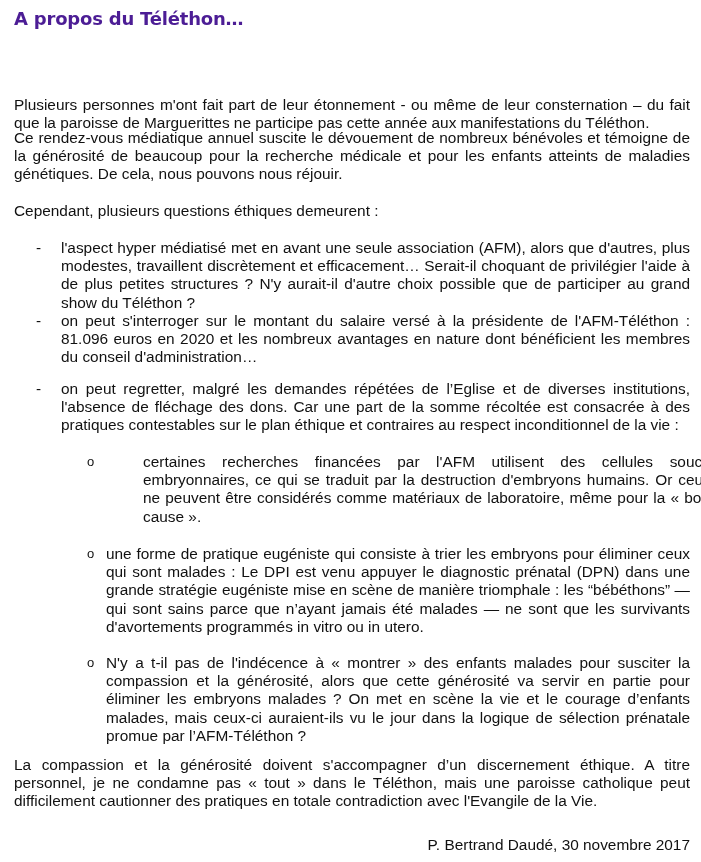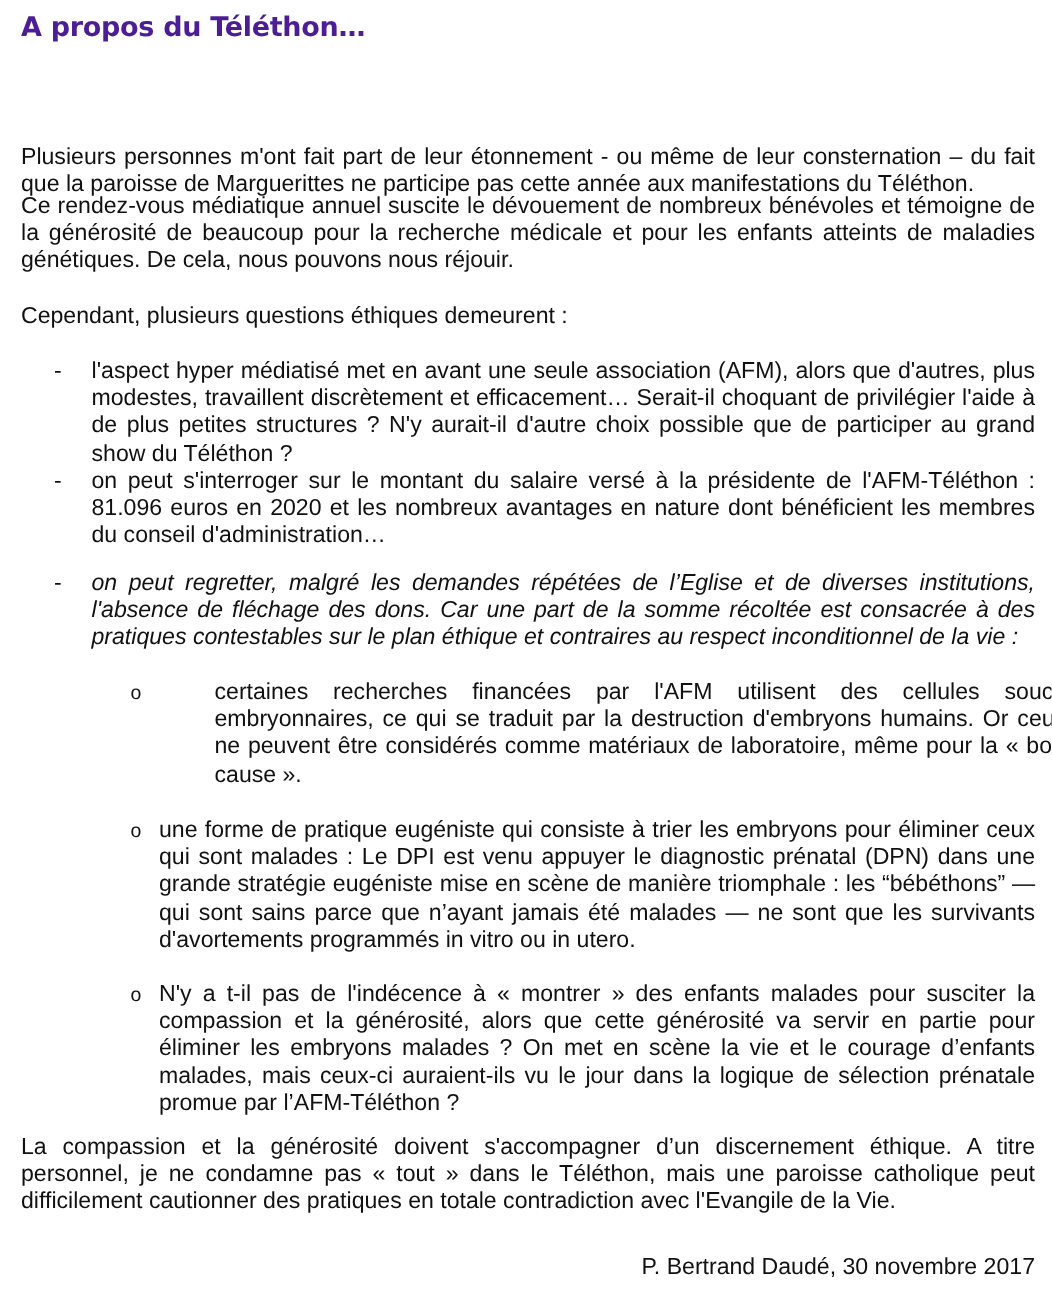--- a/index.html
+++ b/index.html
@@ -40,21 +40,21 @@
     <div class="dash-text last-left" style="text-align-last:left;">l'aspect hyper médiatisé met en avant une seule association (AFM),  alors que d'autres, plus modestes, travaillent discrètement et efficacement… Serait-il choquant de privilégier l'aide à de plus petites structures ? N'y aurait-il d'autre choix possible que de participer au grand show du Téléthon ?</div>
   </div>
 
   <div class="dash-item" style="top:312px;">
     <span class="dash">-</span>
     <div class="dash-text" style="text-align-last:left;">on peut s'interroger sur le montant du salaire versé à la présidente de l'AFM-Téléthon : 81.096 euros en 2020 et les nombreux avantages en nature dont bénéficient les membres du conseil d'administration…</div>
   </div>
 
   <div class="dash-item" style="top:380px;">
     <span class="dash">-</span>
-    <div class="dash-text" style="text-align-last:left;font-style:italic;">on peut regretter, malgré les demandes répétées de l’Eglise et de diverses institutions, l'absence de fléchage des dons. Car une part de la somme récoltée est consacrée à des pratiques contestables sur le plan éthique et contraires au respect inconditionnel de la vie :</div>
+    <div class="dash-text" style="text-align-last:left;">on peut regretter, malgré les demandes répétées de l’Eglise et de diverses institutions, l'absence de fléchage des dons. Car une part de la somme récoltée est consacrée à des pratiques contestables sur le plan éthique et contraires au respect inconditionnel de la vie :</div>
   </div>
 
   <div class="sub-item" style="top:453px;">
     <span class="bullet">o</span>
     <div class="sub-text" style="text-align-last:left;margin-left:37px;">certaines recherches financées par l'AFM utilisent des cellules souches embryonnaires, ce qui se traduit par la destruction d'embryons humains. Or ceux-ci ne peuvent être considérés comme matériaux de laboratoire, même pour la « bonne cause ».</div>
   </div>
 
   <div class="sub-item" style="top:545px;">
     <span class="bullet">o</span>
     <div class="sub-text" style="text-align-last:left;">une forme de pratique eugéniste qui consiste à trier les embryons pour éliminer ceux qui sont malades : Le DPI est venu appuyer le diagnostic prénatal (DPN) dans une grande stratégie eugéniste mise en scène de manière triomphale : les “bébéthons” — qui sont sains parce que n’ayant jamais été malades — ne sont que les survivants d'avortements programmés in vitro ou in utero.</div>

